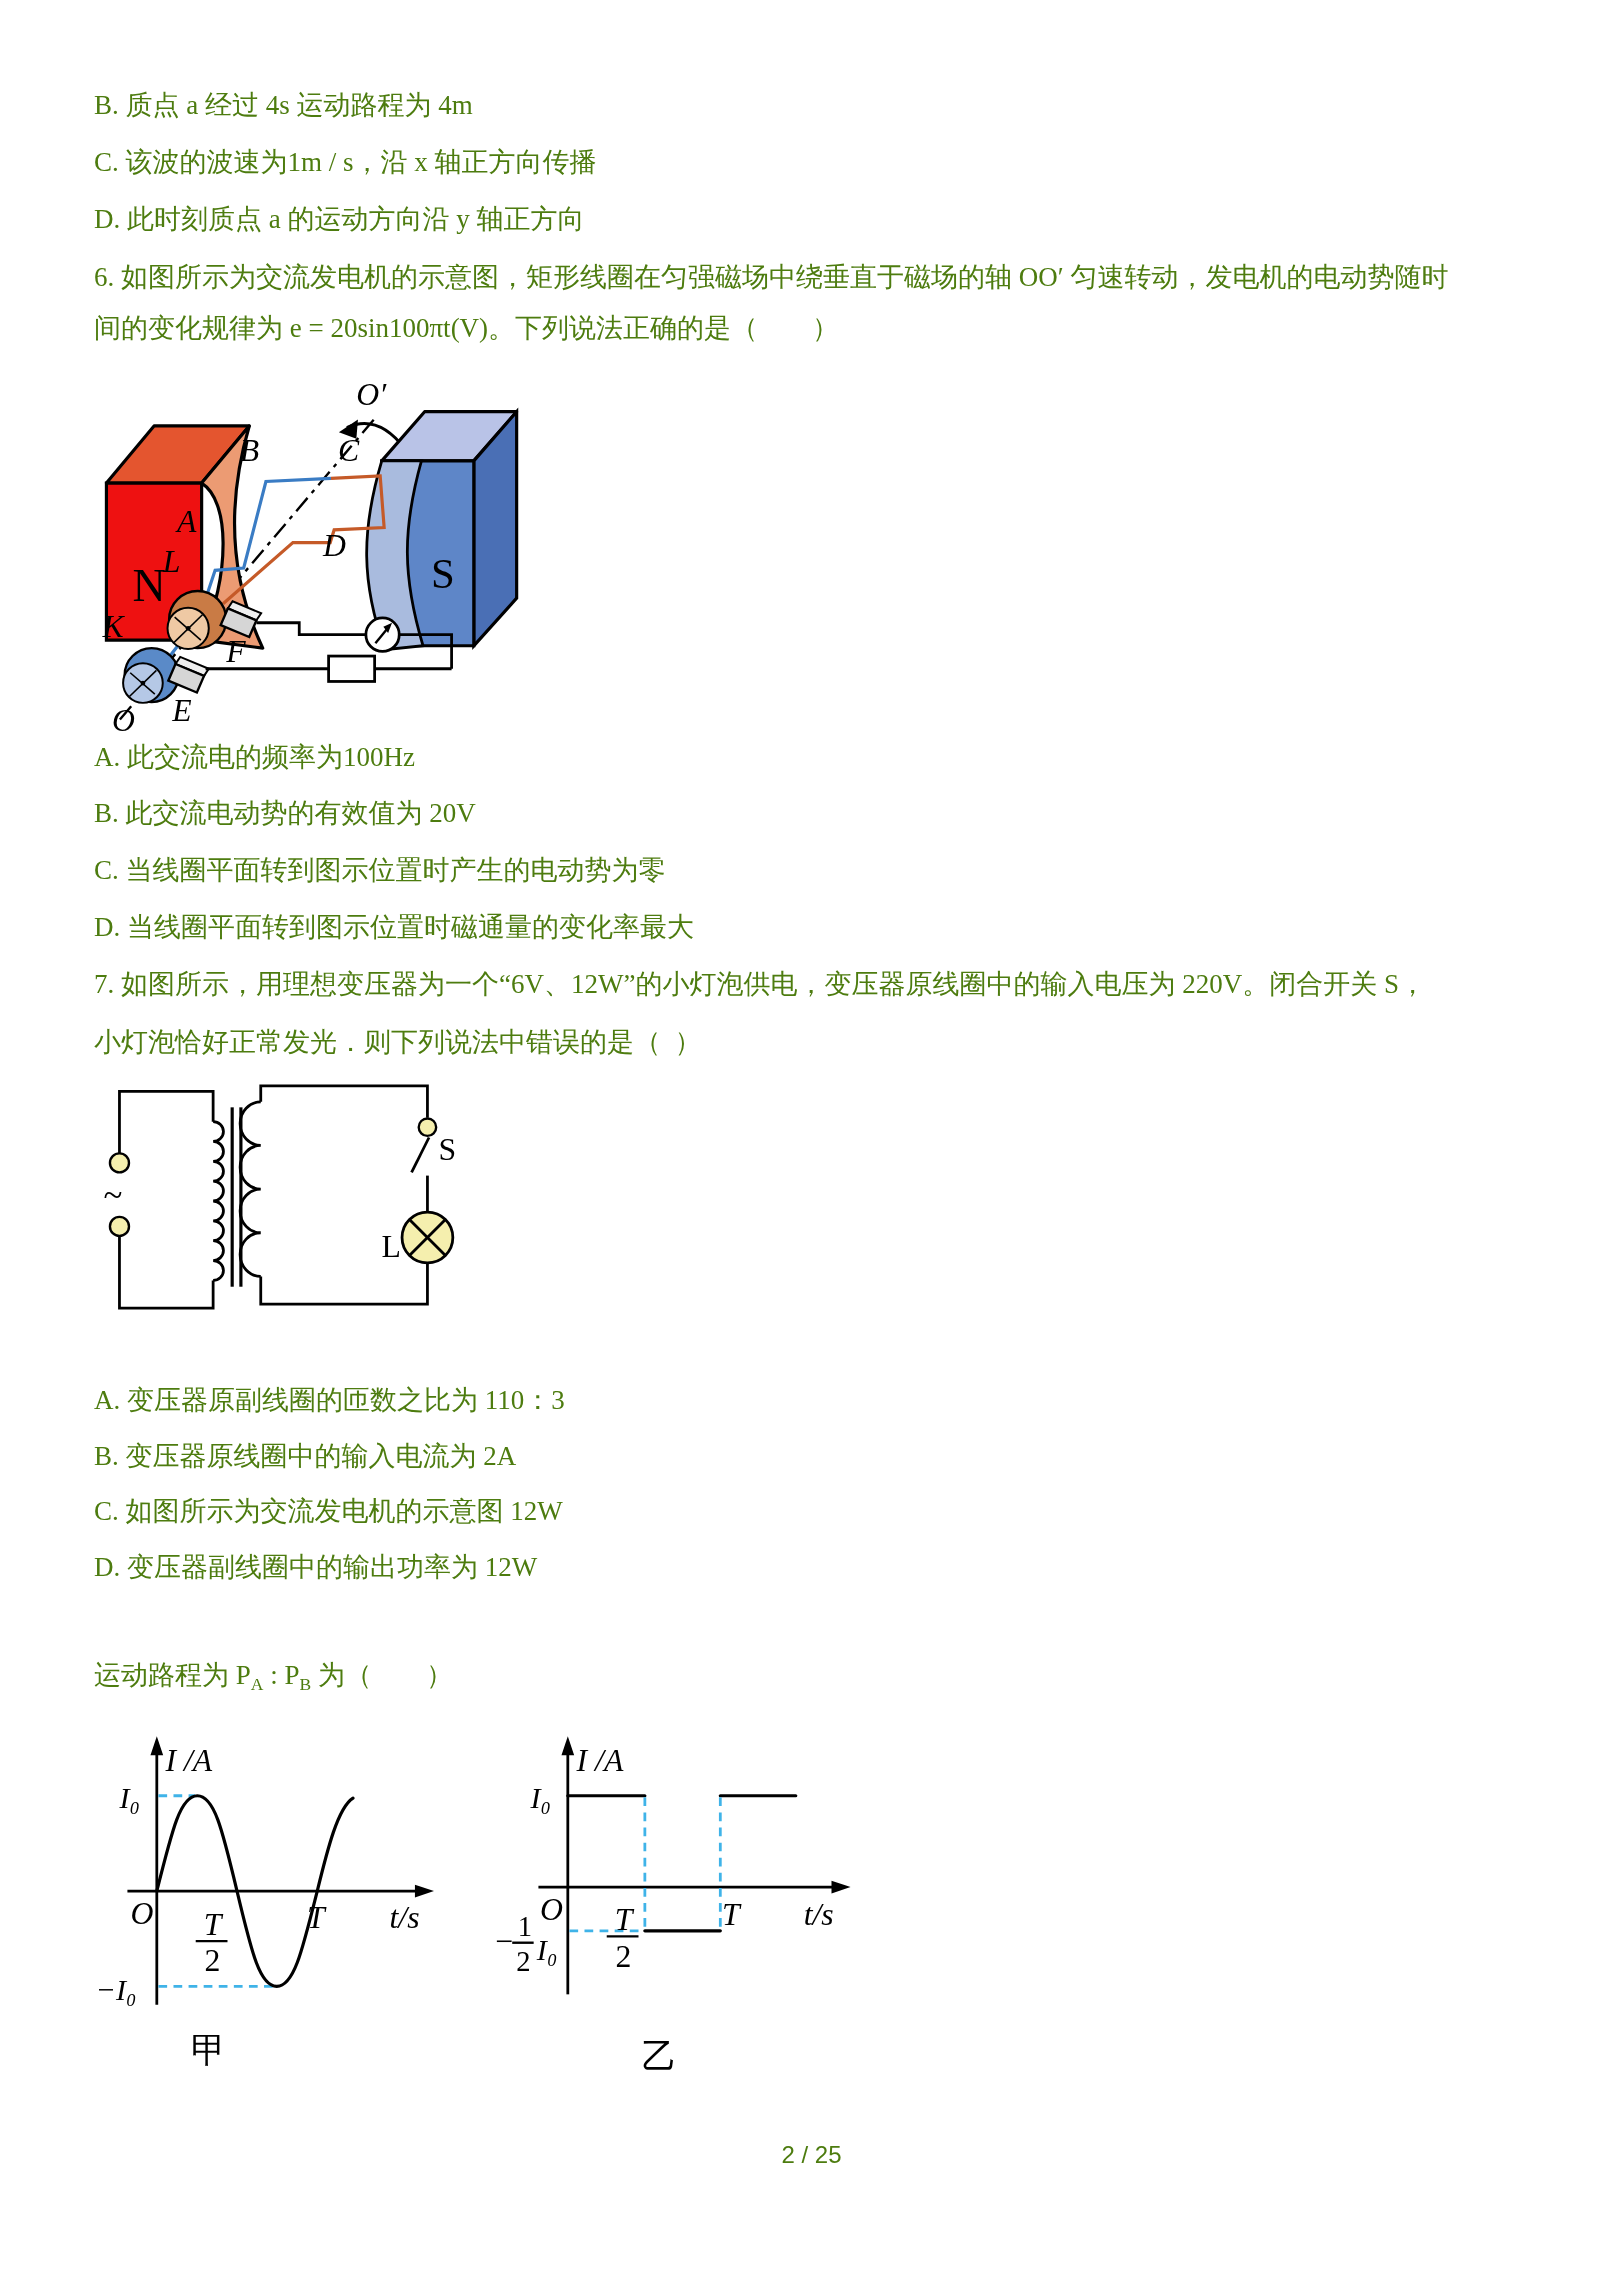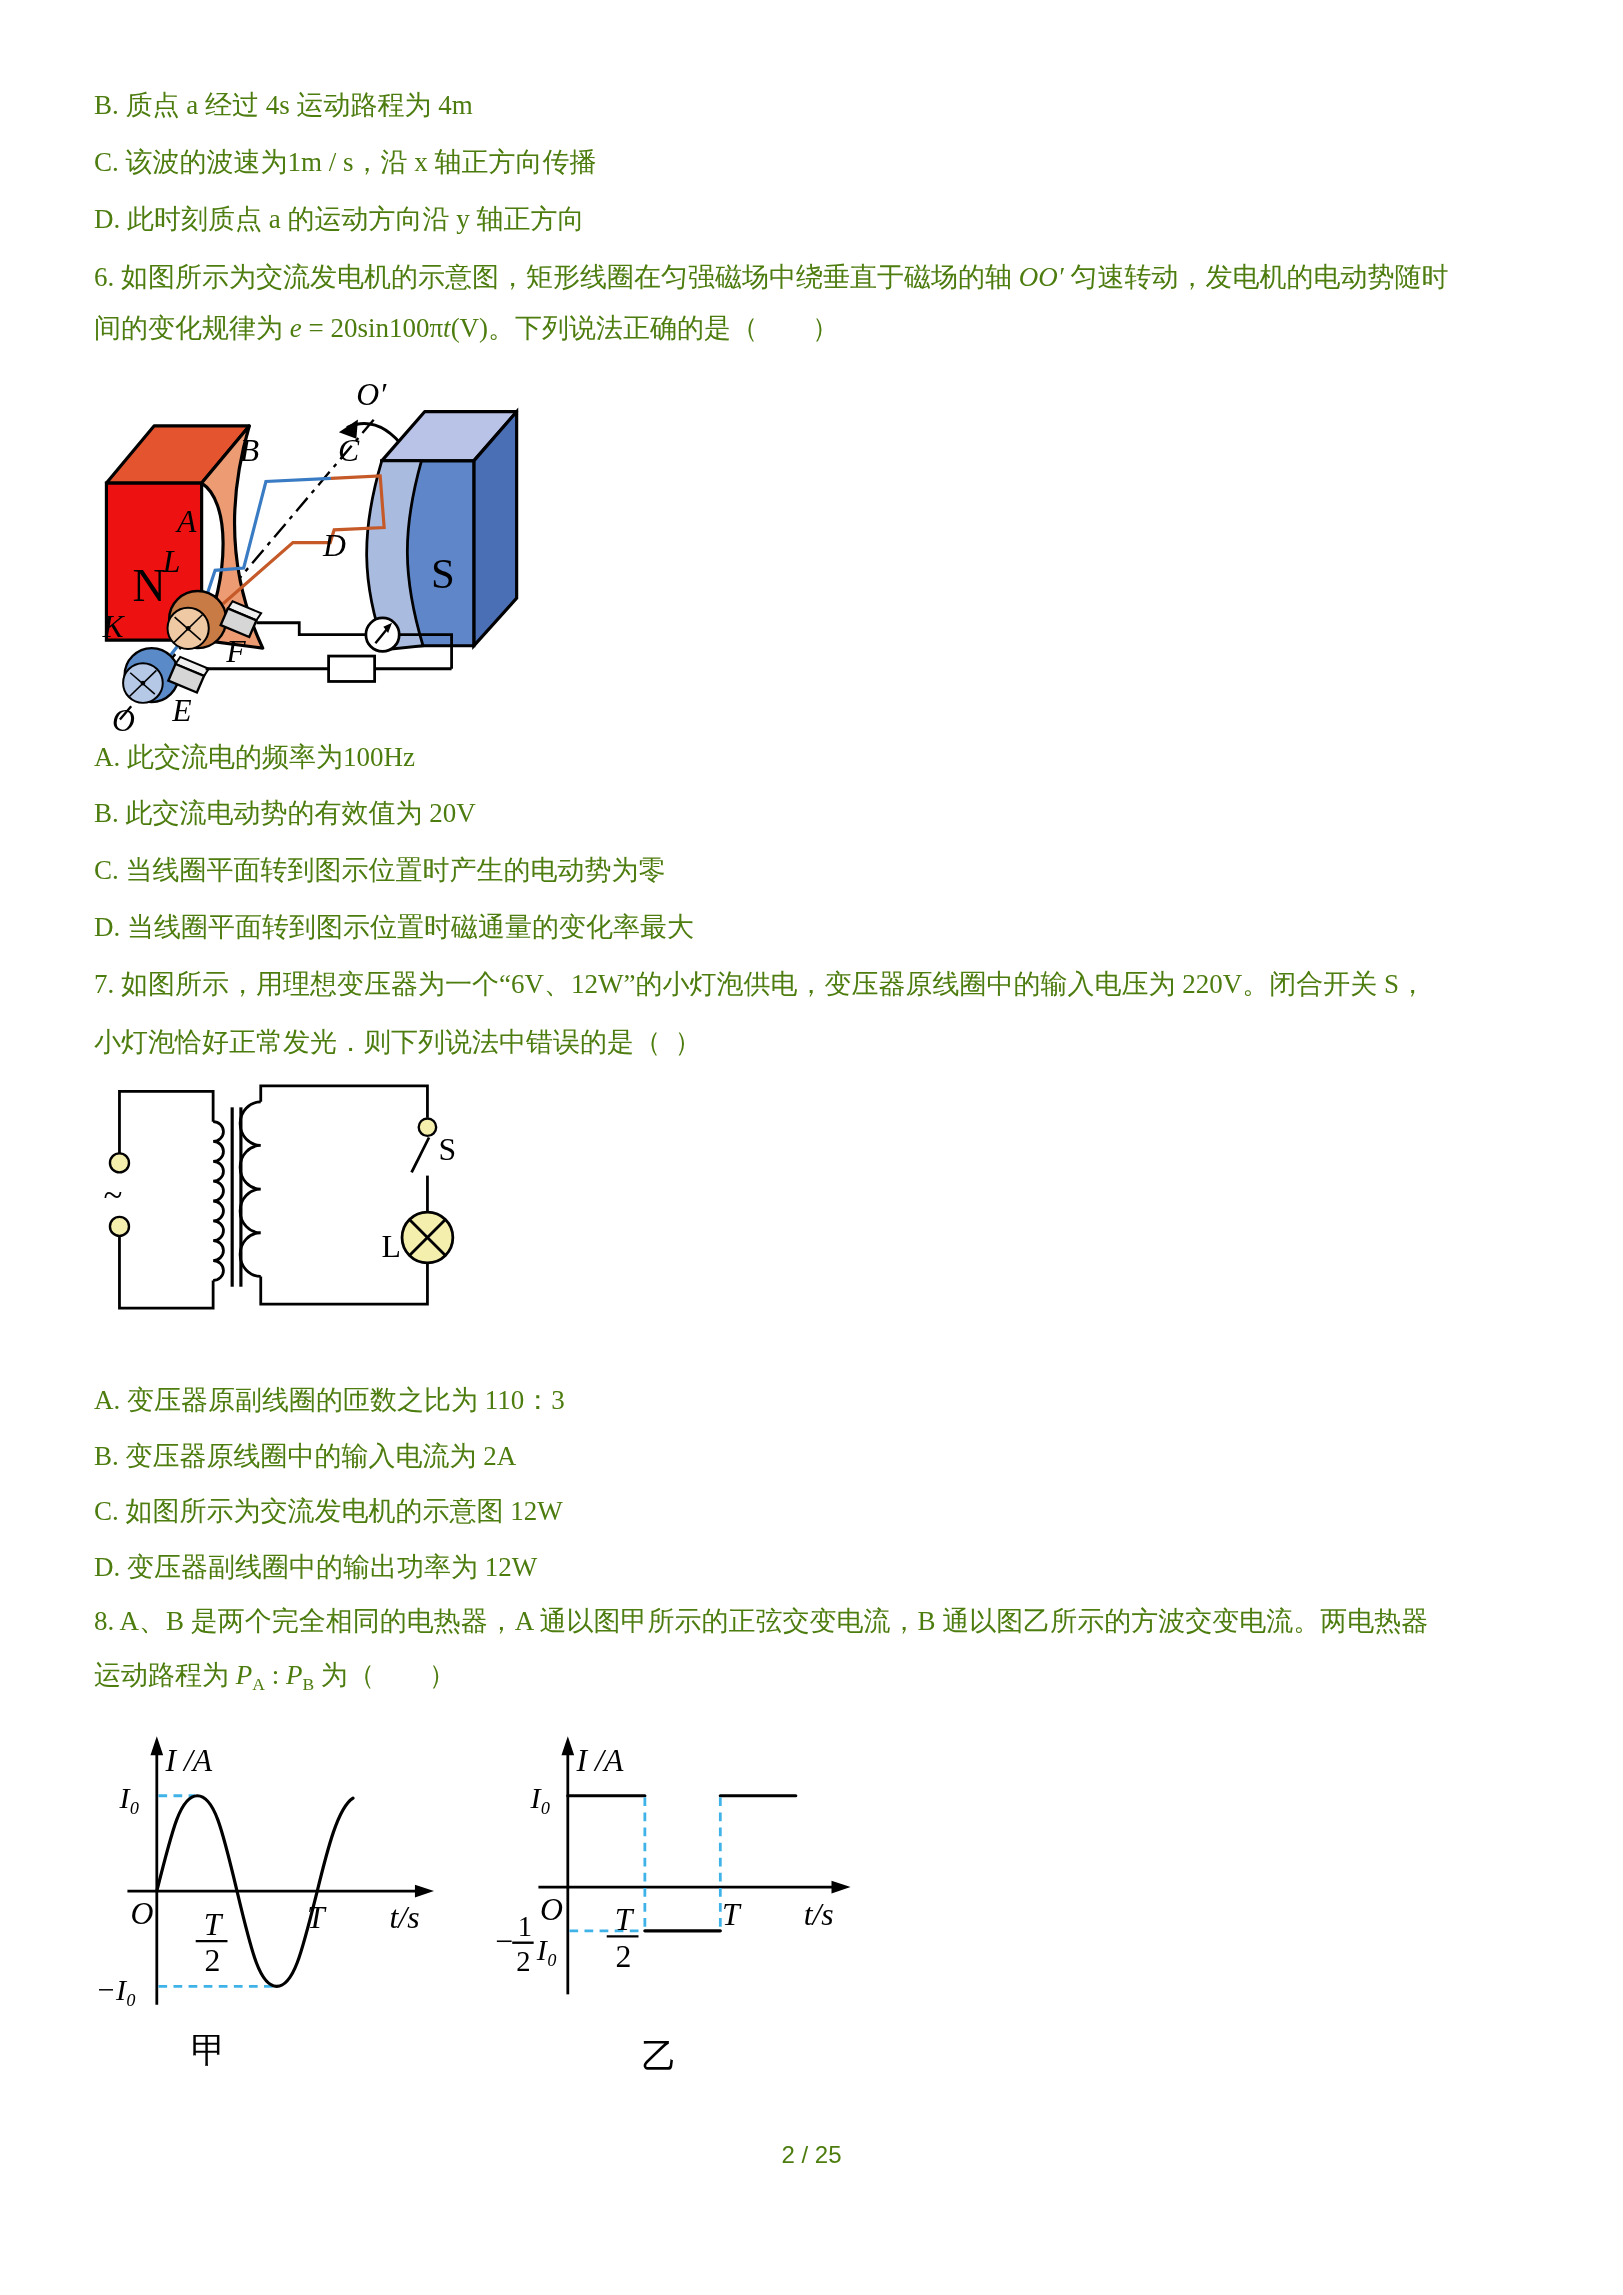--- a/index.html
+++ b/index.html
@@ -1,19 +1,19 @@
 <!DOCTYPE html>
 <html style="font-size:12.7px"><head>
 <meta charset="utf-8">
 <style>
   html,body{margin:0;padding:0;background:#888;}
   .page{position:relative;width:1623px;height:2295px;background:#ffffff;
         font-family:"Liberation Serif",serif;color:#4d7c0f;overflow:hidden;}
   .line{position:absolute;left:94px;font-size:27px;line-height:1.25;white-space:pre;}
-  .var{font-style:italic;}
+  .var{}
   sub{font-size:17.5px;}
   .fig{position:absolute;}
   .pagenum{position:absolute;left:0;width:100%;text-align:center;
            font-family:"Liberation Sans",sans-serif;font-weight:normal;font-size:24px;}
   .st{font-family:"Liberation Serif",serif;fill:#000;}
   .it{font-style:italic;}
   .axisline{stroke:#000;stroke-width:3;stroke-dasharray:22 8 5 8;fill:none;}
   .wire{stroke:#000;stroke-width:3.5;fill:none;}
   .dash{stroke:#3FB3E8;stroke-width:3.5;stroke-dasharray:11 8;fill:none;}
   .curve{stroke:#000;stroke-width:4;fill:none;stroke-linecap:round;}
@@ -119,21 +119,20 @@
     <path class="wire" d="M420,238 L420,290 L210,290 L210,255"></path>
     <text class="st" x="434" y="108" font-size="40">S</text>
     <text class="st" x="362" y="230" font-size="40">L</text>
   </svg>
 
   <div class="line" style="top:1384px">A. 变压器原副线圈的匝数之比为 110：3</div>
   <div class="line" style="top:1440px">B. 变压器原线圈中的输入电流为 2A</div>
   <div class="line" style="top:1495px">C. 如图所示为交流发电机的示意图 12W</div>
   <div class="line" style="top:1551px">D. 变压器副线圈中的输出功率为 12W</div>
 
-  <div class="line" style="top:1605px">8. A、B 是两个完全相同的电热器，A 通以图甲所示的正弦交变电流，B 通以图乙所示的方波交变电流。两电热器</div>
   <div class="line" style="top:1659px"><span>运动路程为 </span><span class="var">P</span><sub>A</sub><span> : </span><span class="var">P</span><sub>B</sub><span> 为（　　）</span></div>
 
   <svg class="fig" style="left:75px;top:1728px" width="413" height="342" viewBox="0 0 520 430">
     <line x1="103" y1="22" x2="103" y2="348" stroke="#000" stroke-width="3.5"></line>
     <polygon points="103,10 95,34 111,34" fill="#000"></polygon>
     <line x1="66" y1="205" x2="438" y2="205" stroke="#000" stroke-width="3.5"></line>
     <polygon points="452,205 428,197 428,213" fill="#000"></polygon>
     <line class="dash" x1="105" y1="85" x2="151" y2="85"></line>
     <line class="dash" x1="105" y1="325" x2="251" y2="325"></line>
     <path class="curve" d="M103,205 C123,125 133,85 154,85 C175,85 185,125 204,205 C223,285 233,325 254,325 C275,325 285,285 305,205 C318,152 331,100 350,88"></path>

